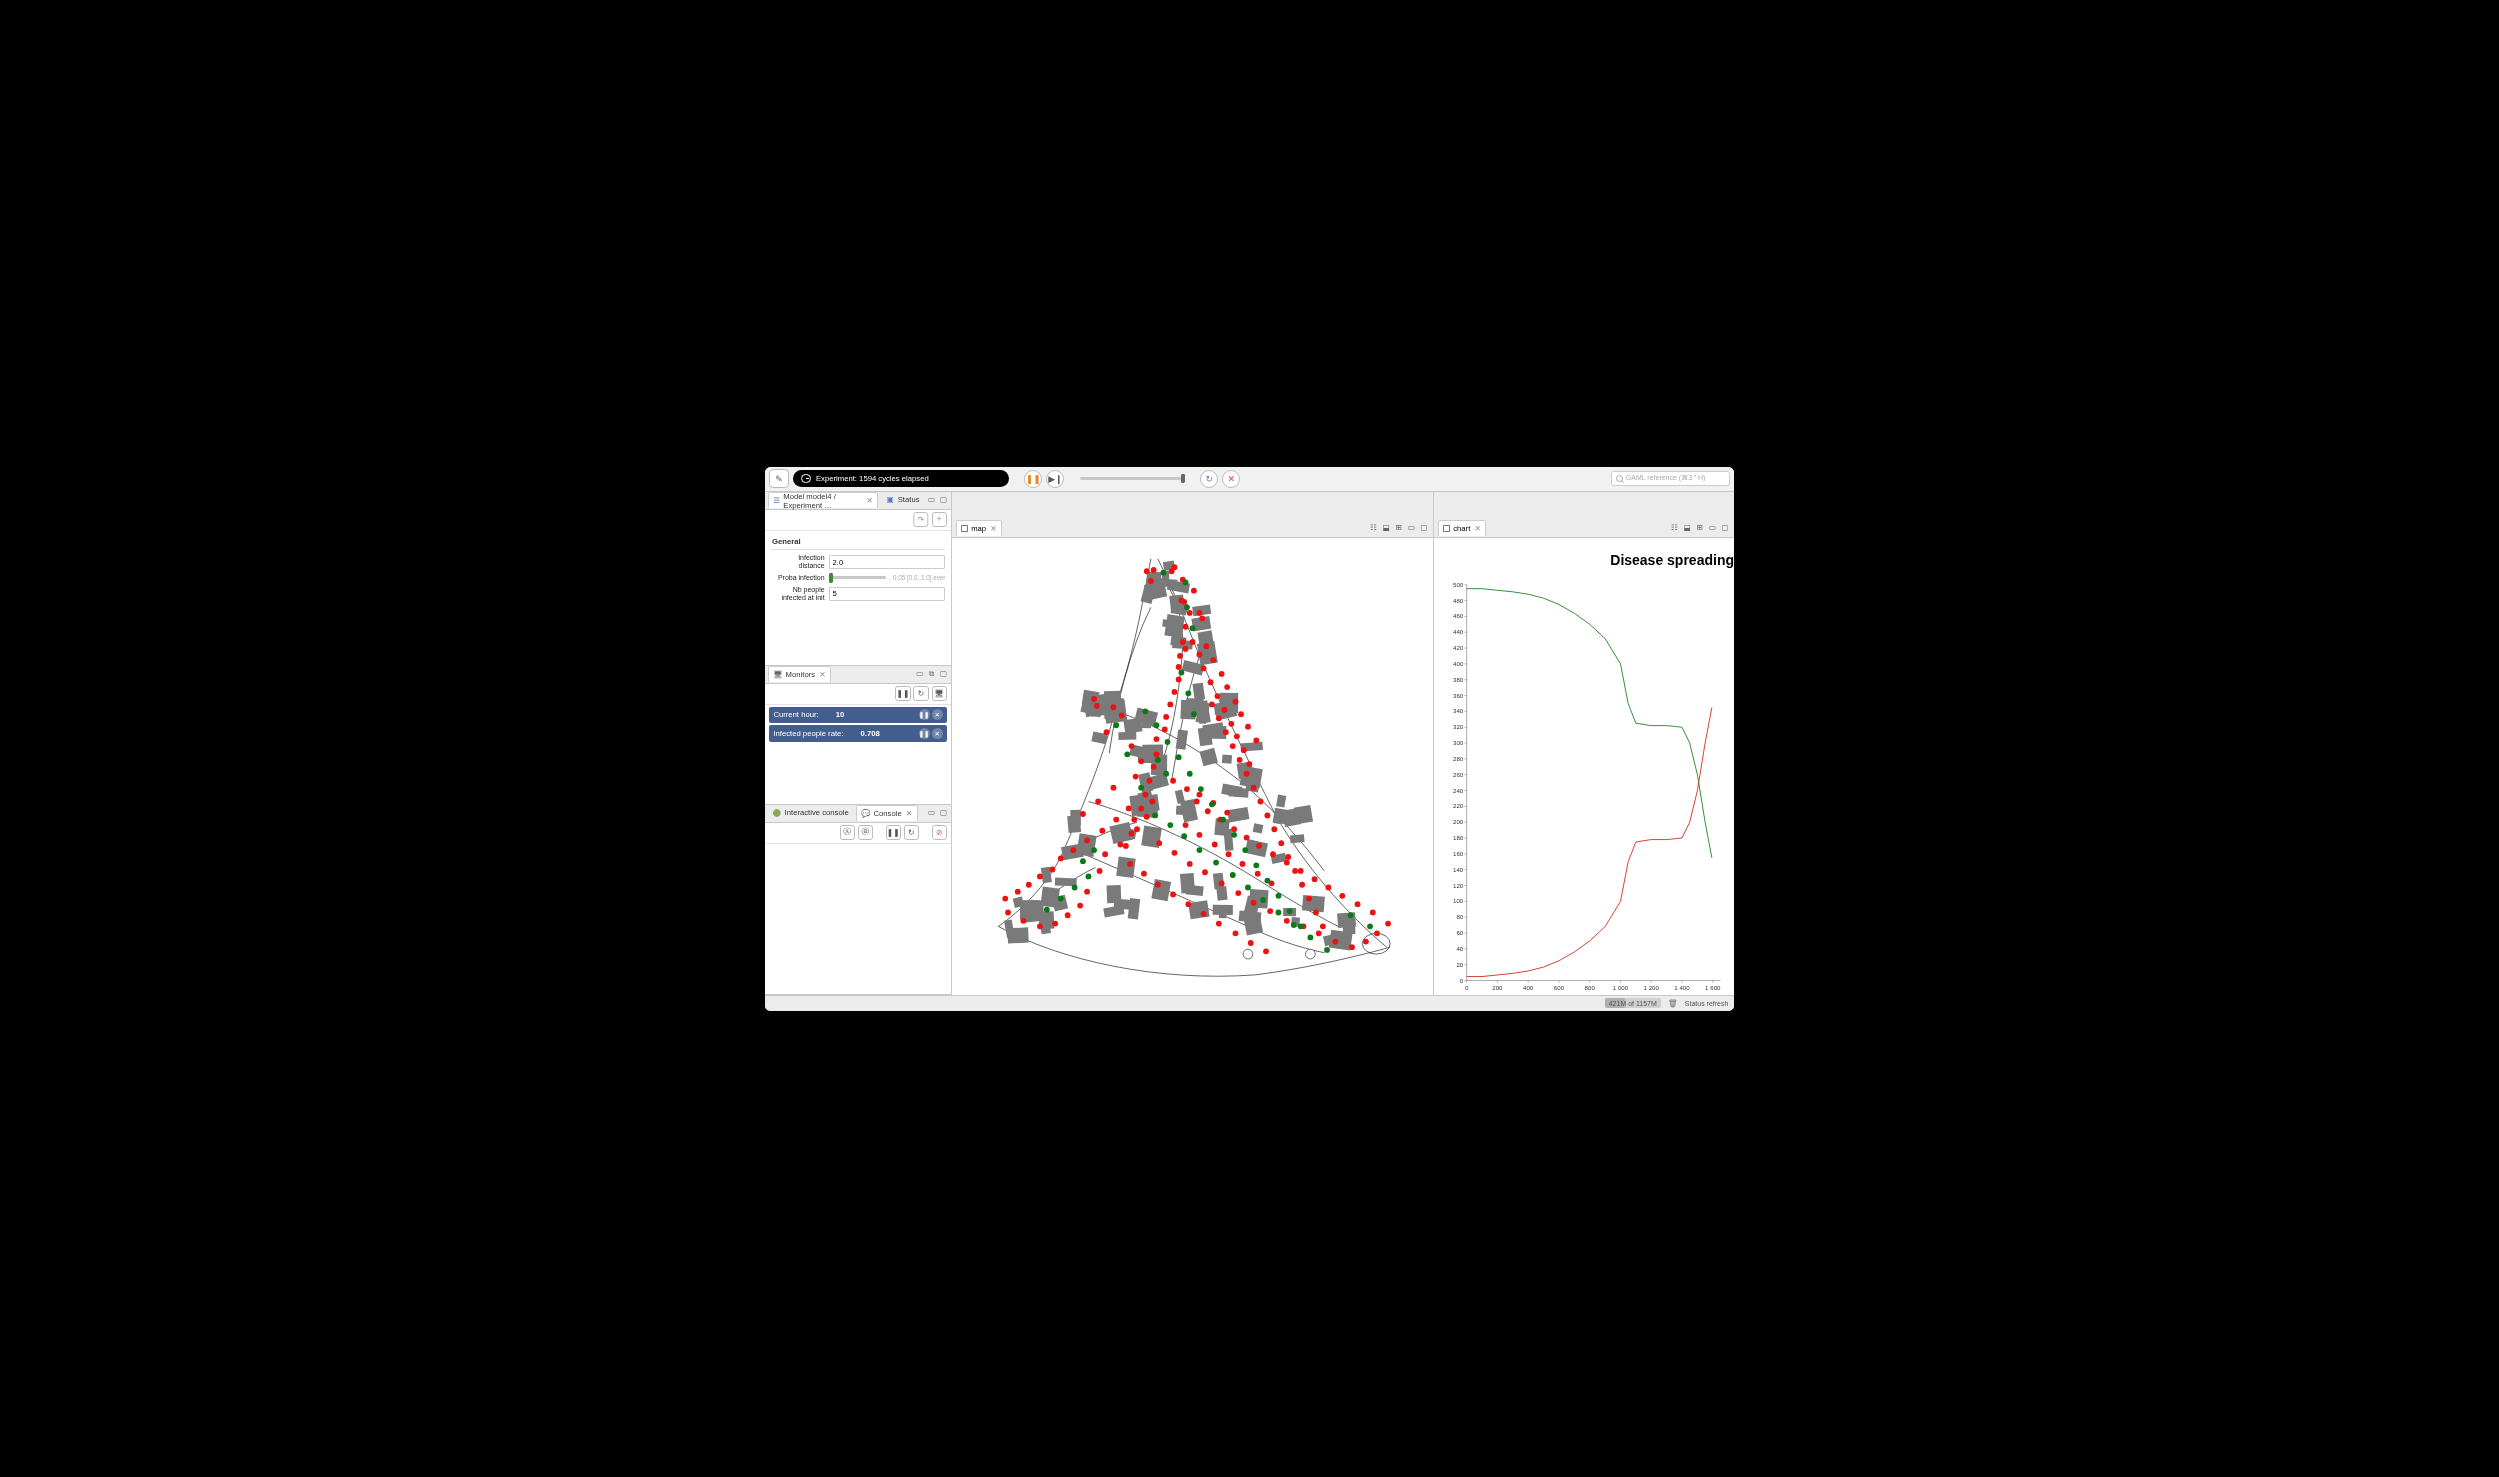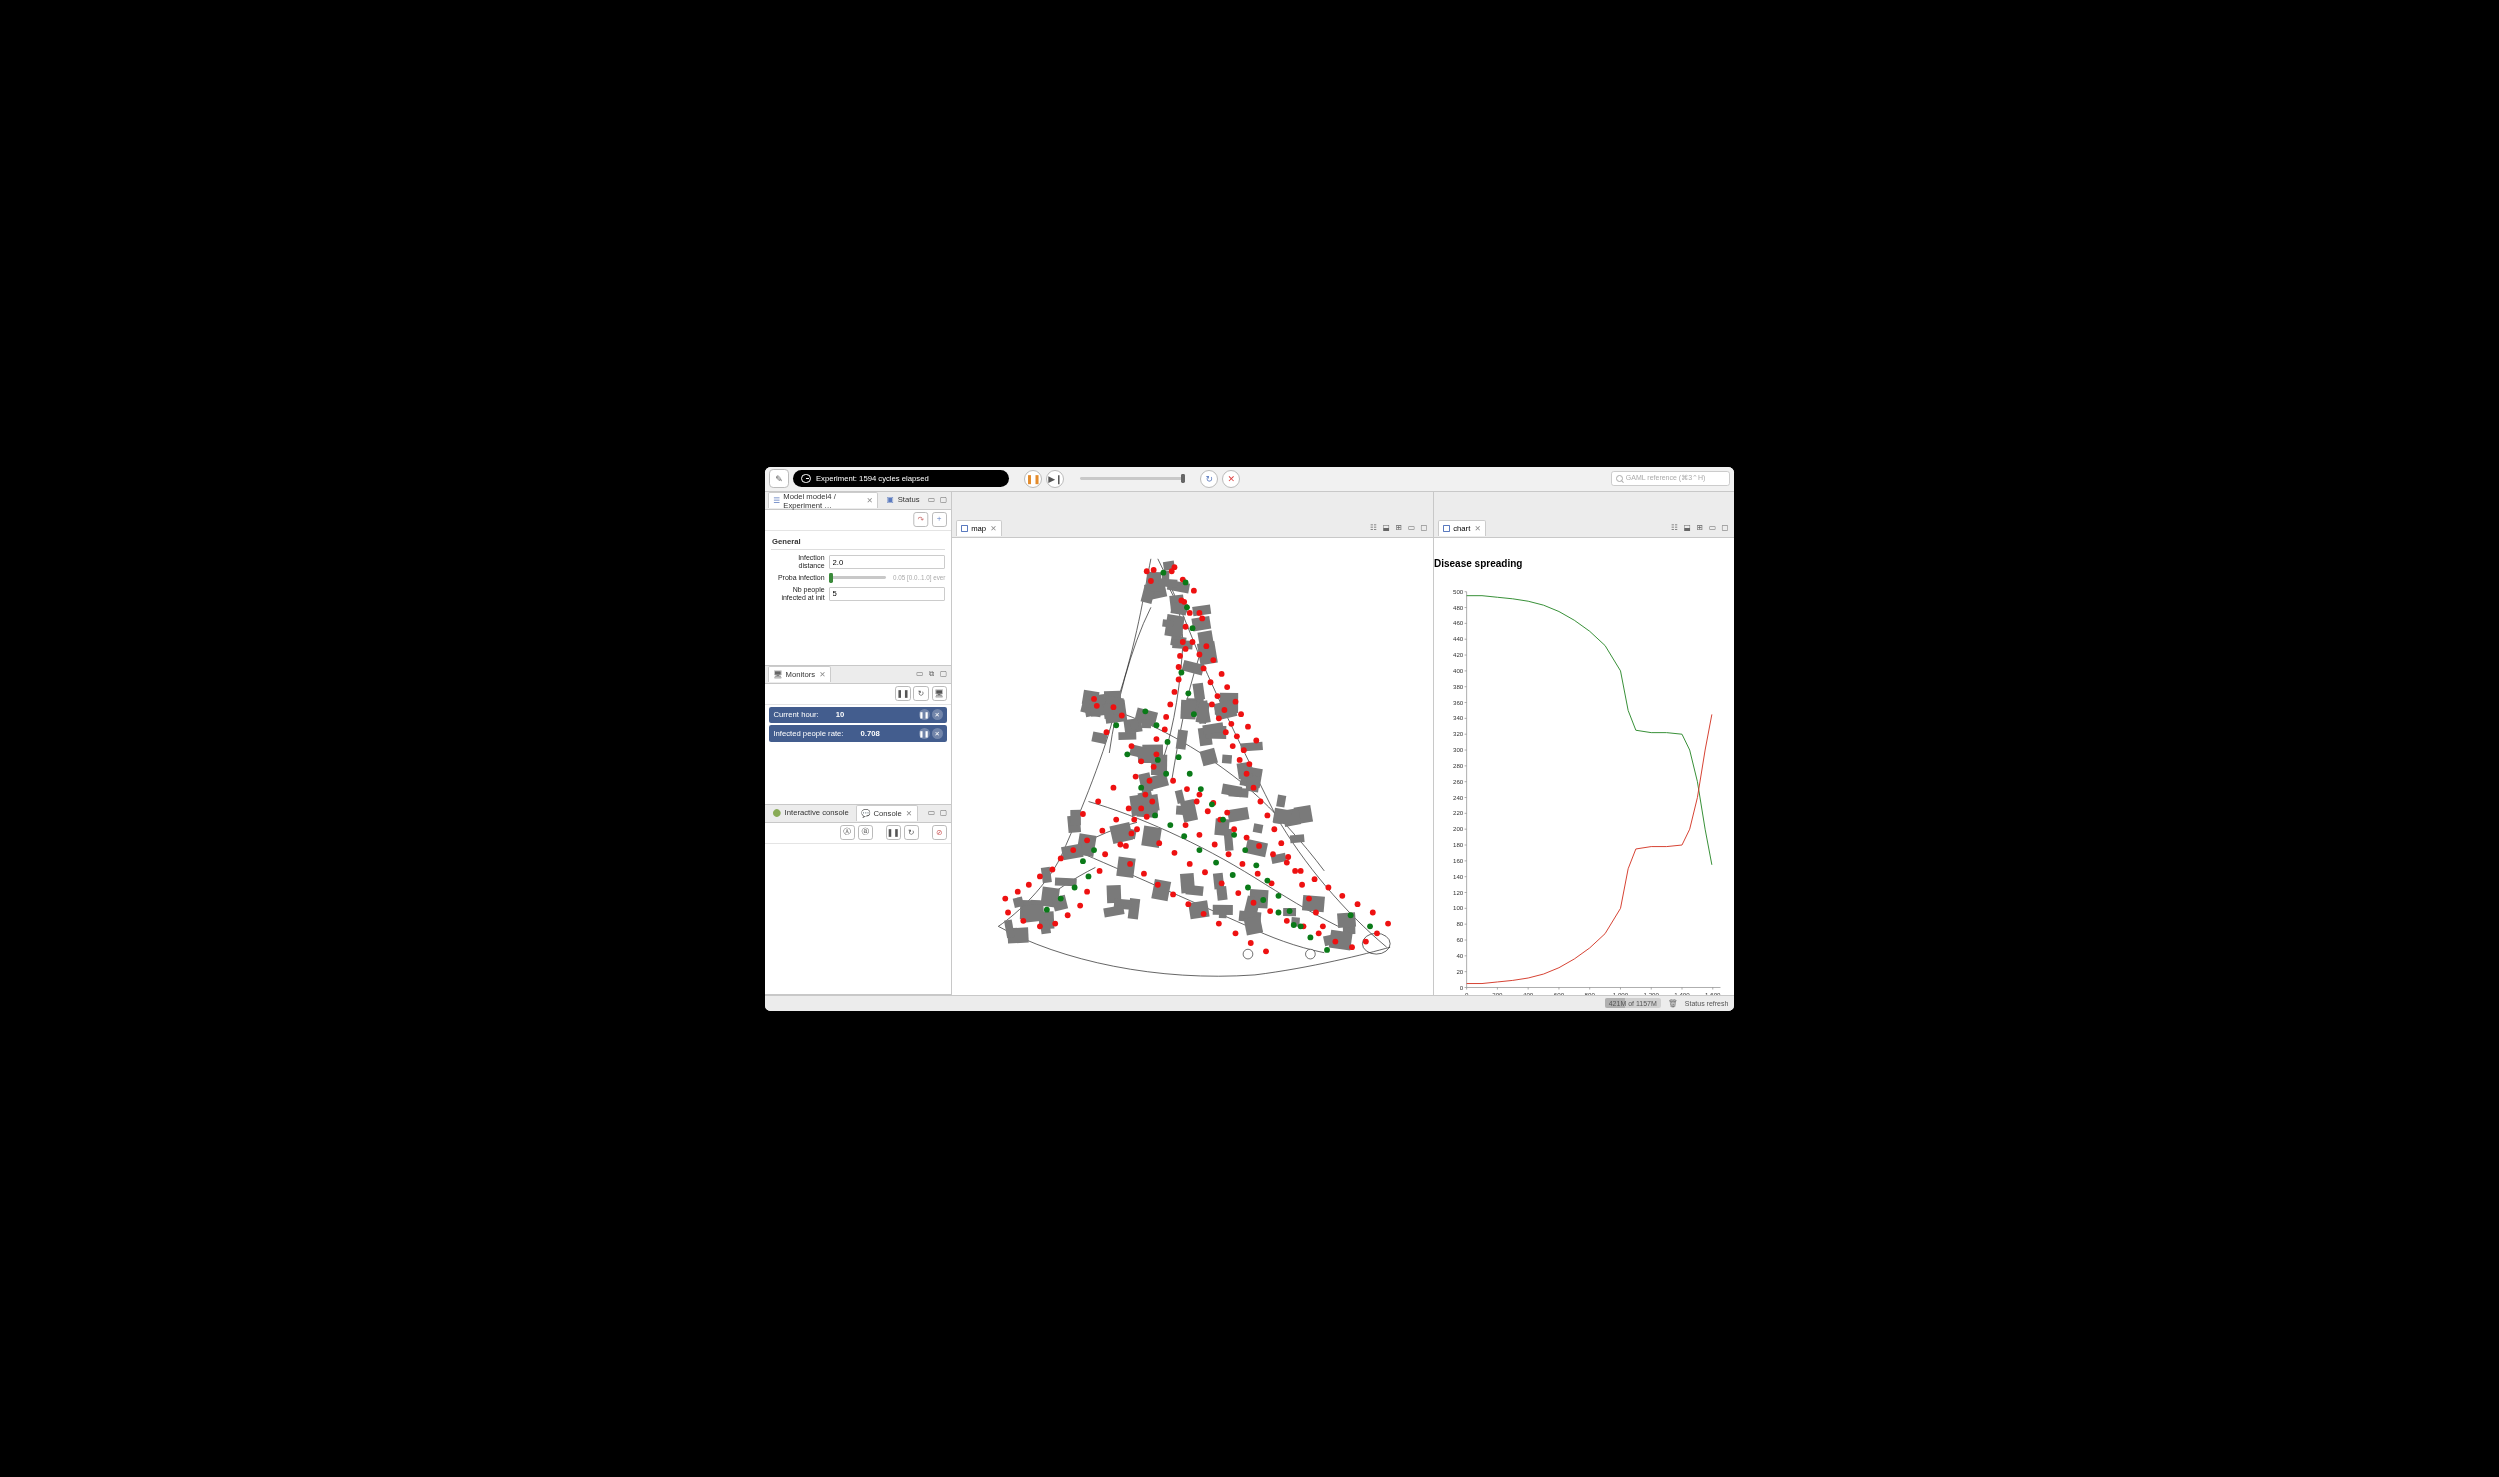--- a/index.html
+++ b/index.html
@@ -49,21 +49,21 @@
 .center-col { flex: 1; display: flex; flex-direction: column; border-right: 0.7px solid #c8c8c8; }
 .right-col { width: 300px; display: flex; flex-direction: column; }
 .view-tabs { height: 18px; background: #ececec; border-bottom: 0.7px solid #c8c8c8; display: flex; align-items: center; padding: 0 4.2px; gap: 4.2px; font-size: 7.7px; margin-top: 28px; }
 .view-tabs .right-icons { margin-left:auto; display:flex; gap:2.8px; color:#666;}
 .view-body { flex:1; background:#fff; position:relative; overflow:hidden;}
 .tiny-ico { width:9.8px; height:9.8px; display:inline-flex; align-items:center; justify-content:center; color:#666; font-size:7.7px;}
 .statusbar { height:15.3px; background:#ececec; border-top:0.7px solid #c8c8c8; display:flex; align-items:center; justify-content:flex-end; padding:0 5.6px; gap:7px; font-size:7px; color:#555;}
 .mem { background:#d0d0d0; padding:1.4px 4.2px; border-radius:2.1px; position:relative; }
 .mem::before{content:"";position:absolute;left:0;top:0;bottom:0;width:36%;background:#b0b0b0;border-radius:2.1px 0 0 2.1px;}
 .mem span{position:relative;}
-.chart-title{text-align:left;font-weight:bold;font-size:10px;padding:20px 0;}
+.chart-title{text-align:right;font-weight:bold;font-size:14px;padding:14px 0;}
 svg text { font-family: inherit; }
 .icon-sq { width:7px; height:7px; border:0.9px solid #5a7abf; display:inline-block; border-radius:0.7px;}
 .orange { color:#e38b2c; }
 .red { color:#d44; }
 .blue { color:#5a7abf; }
 .revert{color:#c77;transform:scaleX(-1);}
 </style>
 </head>
 <body>
 

